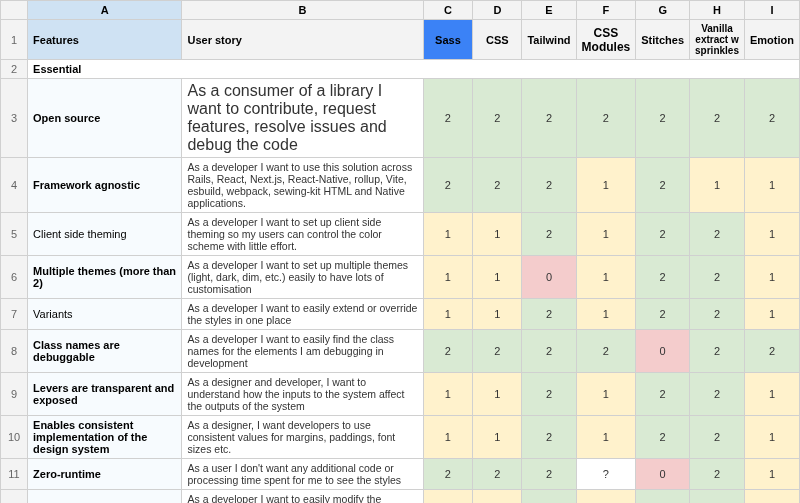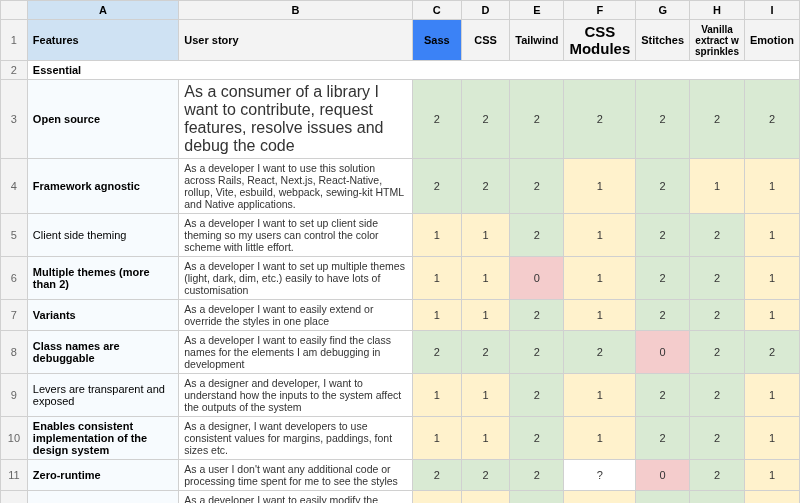--- a/index.html
+++ b/index.html
@@ -35,21 +35,21 @@
       <th class="col-h" style="background:#f3f3f3">H</th>
       <th class="col-i" style="background:#f3f3f3">I</th>
     </tr>
     <tr>
       <td class="row-num-col">1</td>
       <th class="col-a a-col-header" style="text-align:left">Features</th>
       <th class="col-b" style="text-align:left;background:#f3f3f3">User story</th>
       <th class="col-c" style="background:#3b82f6">Sass</th>
       <th class="col-d" style="background:#f3f3f3">CSS</th>
       <th class="col-e" style="background:#f3f3f3">Tailwind</th>
-      <th class="col-f" style="background:#f3f3f3;font-size:15px">CSS Modules</th>
+      <th class="col-f" style="background:#f3f3f3;font-size:12px">CSS Modules</th>
       <th class="col-g" style="background:#f3f3f3">Stitches</th>
       <th class="col-h" style="background:#f3f3f3;font-size:10px">Vanilla extract w sprinkles</th>
       <th class="col-i" style="background:#f3f3f3">Emotion</th>
     </tr>
   </thead>
   <tbody id="table-body">
   <tr>
       <td class="row-num-col">2</td>
       <td class="col-a section-label" colspan="9" style="font-weight:bold;background:#fff">Essential</td>
     </tr>
@@ -96,21 +96,21 @@
       <td class="col-c cell-yellow">1</td>
         <td class="col-d cell-yellow">1</td>
         <td class="col-e cell-red">0</td>
         <td class="col-f cell-yellow">1</td>
         <td class="col-g cell-green">2</td>
         <td class="col-h cell-green">2</td>
         <td class="col-i cell-yellow">1</td>
     </tr>
       <tr>
       <td class="row-num-col">7</td>
-      <td class="col-a" style="background:#e8f4fb55"><span style="font-weight:bold">Variants</span></td>
+      <td class="col-a" style="background:#e8f4fb55"><span style="font-weight:normal">Variants</span></td>
       <td class="col-b" style="font-size:10.5px;color:#333">As a developer I want to easily extend or override the styles in one place</td>
       <td class="col-c cell-yellow">1</td>
         <td class="col-d cell-yellow">1</td>
         <td class="col-e cell-green">2</td>
         <td class="col-f cell-yellow">1</td>
         <td class="col-g cell-green">2</td>
         <td class="col-h cell-green">2</td>
         <td class="col-i cell-yellow">1</td>
     </tr>
       <tr>
@@ -120,21 +120,21 @@
       <td class="col-c cell-green">2</td>
         <td class="col-d cell-green">2</td>
         <td class="col-e cell-green">2</td>
         <td class="col-f cell-green">2</td>
         <td class="col-g cell-red">0</td>
         <td class="col-h cell-green">2</td>
         <td class="col-i cell-green">2</td>
     </tr>
       <tr>
       <td class="row-num-col">9</td>
-      <td class="col-a" style="background:#e8f4fb55"><span style="font-weight:normal">Levers are transparent and exposed</span></td>
+      <td class="col-a" style="background:#e8f4fb55"><span style="font-weight:bold">Levers are transparent and exposed</span></td>
       <td class="col-b" style="font-size:10.5px;color:#333">As a designer and developer, I want to understand how the inputs to the system affect the outputs of the system</td>
       <td class="col-c cell-yellow">1</td>
         <td class="col-d cell-yellow">1</td>
         <td class="col-e cell-green">2</td>
         <td class="col-f cell-yellow">1</td>
         <td class="col-g cell-green">2</td>
         <td class="col-h cell-green">2</td>
         <td class="col-i cell-yellow">1</td>
     </tr>
       <tr>

